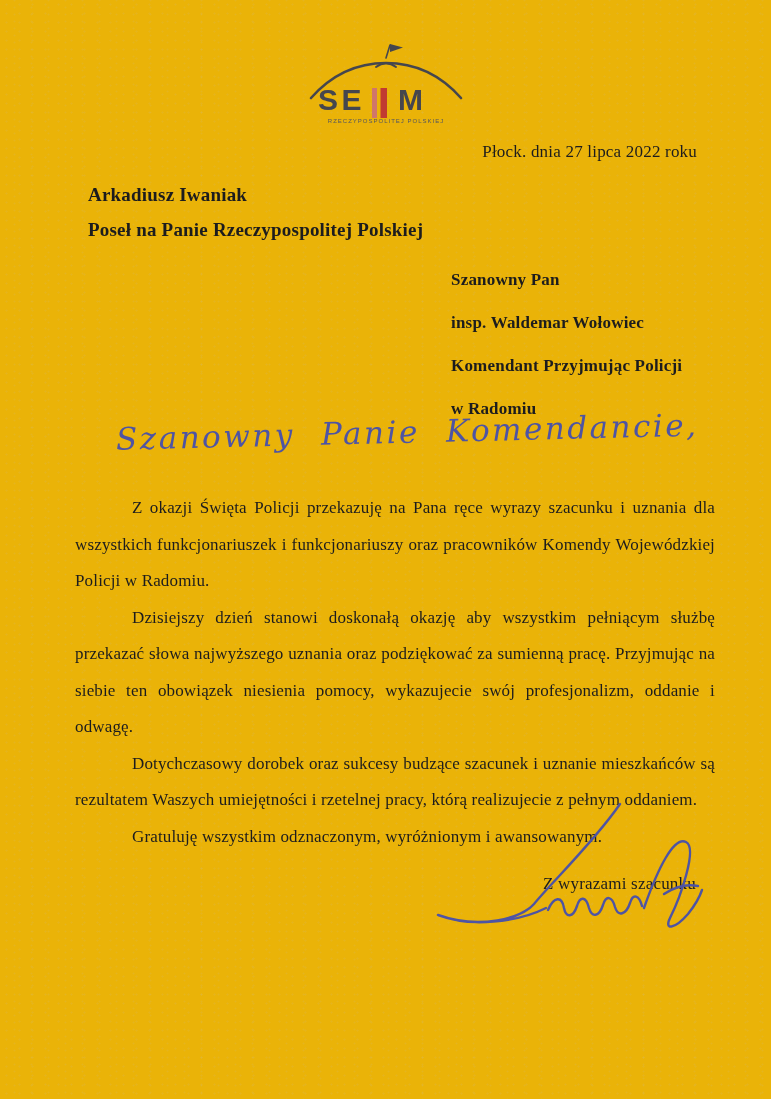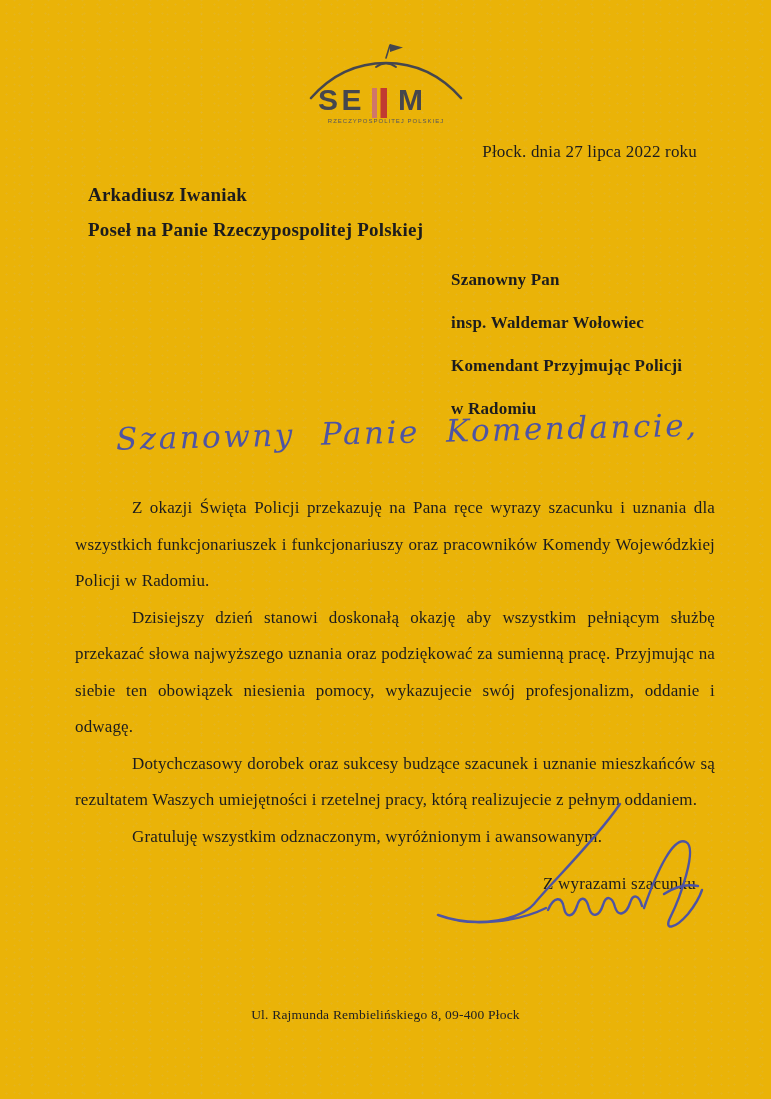--- a/index.html
+++ b/index.html
@@ -123,16 +123,15 @@
   <svg class="abs signature" viewBox="0 0 300 148">
     <g stroke="#4e54a4" stroke-width="2.4" fill="none" stroke-linecap="round" stroke-linejoin="round">
       <path d="M202 6 C176 44 132 86 116 106 C104 120 62 132 20 117 C52 130 100 124 128 110"></path>
       <path d="M130 112 C136 98 144 98 146 110 C148 120 155 120 159 108 C162 98 168 98 171 110 C174 120 181 119 185 107 C188 97 194 98 197 109 C200 119 208 117 212 105 C215 95 221 97 224 108"></path>
       <path d="M226 110 C240 70 256 38 268 44 C280 50 262 100 252 120 C246 132 256 132 270 116 C278 106 282 98 284 92"></path>
       <path d="M246 96 C258 88 270 86 280 88"></path>
     </g>
   </svg>
 
   <div class="abs footer">
-    <div>Ul. Rajmunda Rembielińskiego 8, 09-400 Płock</div>
   </div>
 
 </div>
 
 </body></html>

